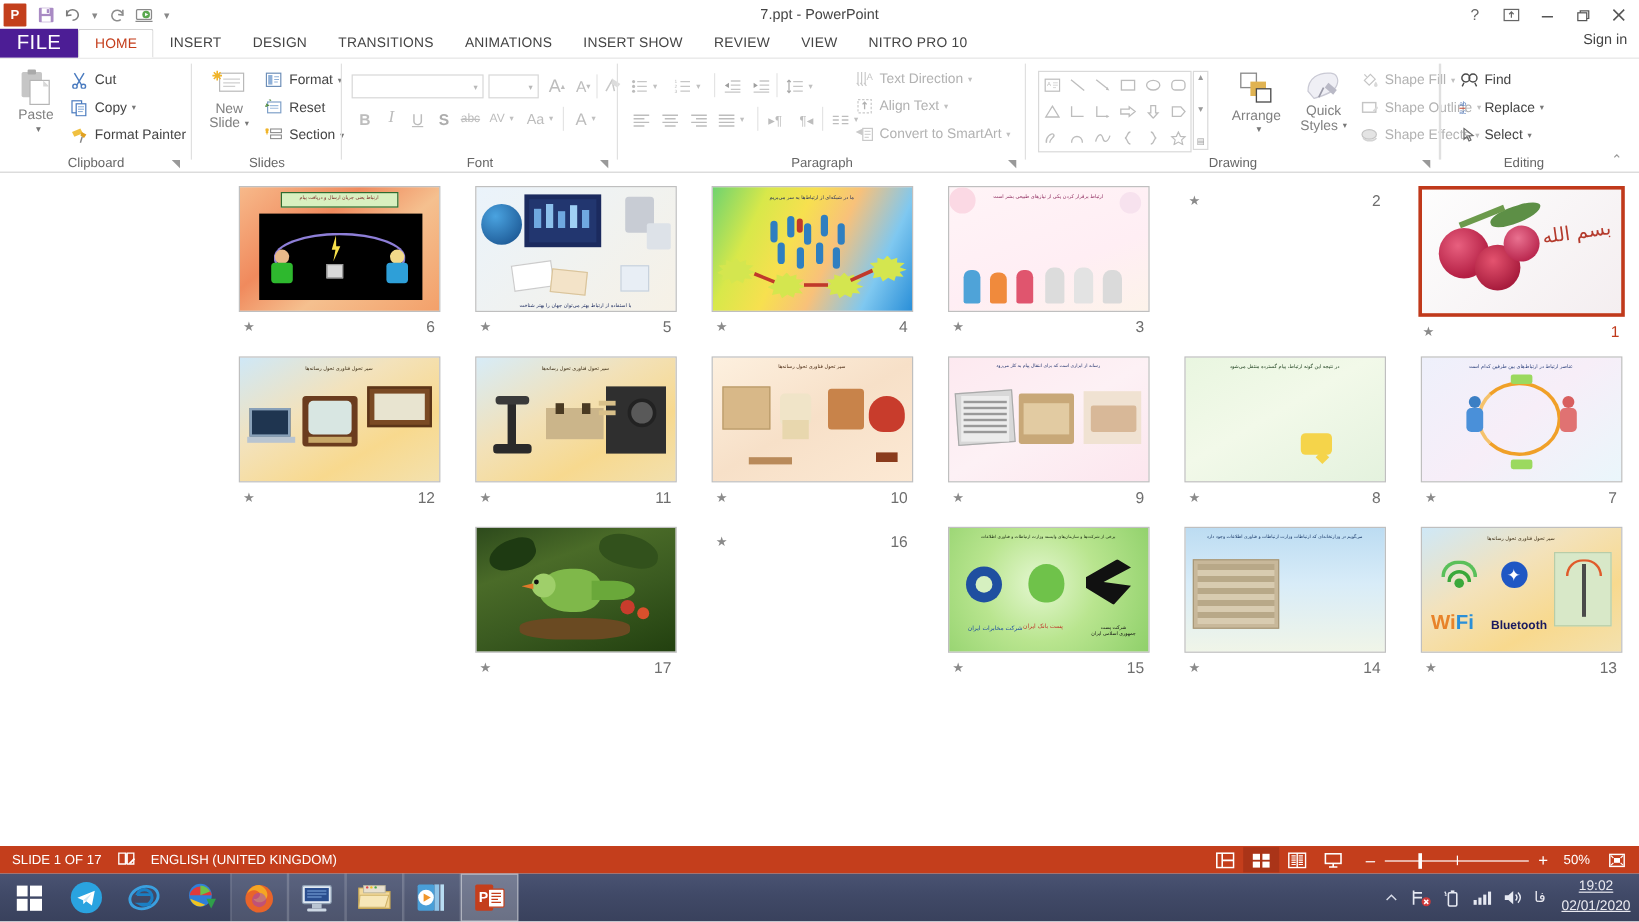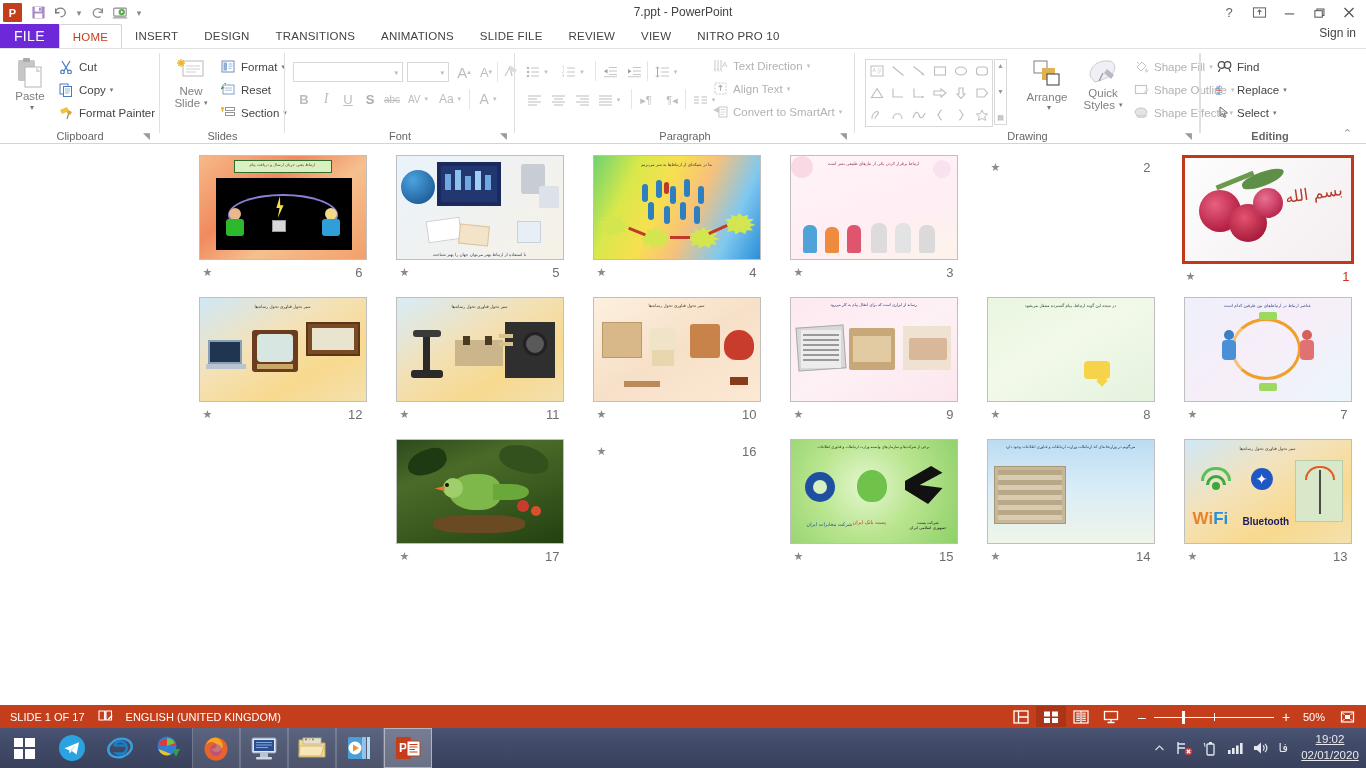--- a/index.html
+++ b/index.html
@@ -42,21 +42,21 @@
   .win-btn.close { font-size:15px; }
 
   
   .tabrow {
     position:absolute; top:25px; left:0; width:1366px; height:24px;
     background:#ffffff; border-bottom:1px solid #e2e2e2;
     display:flex; align-items:flex-end;
   }
   .tab-file {
     height:24px; line-height:24px; padding:0 14px;
-    background:#6d28d9; color:#fff; font-size:14px; letter-spacing:.3px;text-align:right;
+    background:#4c1d95; color:#fff; font-size:17px; letter-spacing:.3px;text-align:right;
   }
   .tab {
     height:24px; line-height:24px; padding:0 13px;
     font-size:11.5px; color:#444; letter-spacing:.2px; cursor:default;
   }
   .tab.active {
     color:#c43e1c; background:#fff;
     border-left:1px solid #d4d4d4; border-right:1px solid #d4d4d4; border-top:1px solid #d4d4d4;
     border-top-left-radius:2px; border-top-right-radius:2px;
     position:relative; z-index:3;
@@ -267,21 +267,21 @@
     </div>
   </div>
 
   <div class="tabrow">
     <div class="tab-file">FILE</div>
     <div class="tab active">HOME</div>
     <div class="tab">INSERT</div>
     <div class="tab">DESIGN</div>
     <div class="tab">TRANSITIONS</div>
     <div class="tab">ANIMATIONS</div>
-    <div class="tab">SLIDE FILE</div>
+    <div class="tab">INSERT SHOW</div>
     <div class="tab">REVIEW</div>
     <div class="tab">VIEW</div>
     <div class="tab">NITRO PRO 10</div>
     <div class="signin">Sign in</div>
   </div>
 
   <div class="ribbon">
 
     <div class="rgroup" style="left:0; width:160px;">
       <div class="big-btn" style="position:absolute; left:8px; top:8px; width:44px;">
@@ -758,21 +758,21 @@
         <div class="cmd">
           <span class="ci">
             <svg width="14" height="13" viewBox="0 0 14 13">
                 <path d="M3 1 L3 10 L5.5 7.8 L7.2 11.5 L8.8 10.7 L7.2 7.2 L10.5 7 Z" fill="none" stroke="#666" stroke-width="1"></path>
               </svg>
           </span>
           <span>Select</span>
           <span class="caret">▾</span>
         </div>
       </div>
-      <div class="rgroup-label" style="width:140px; left:0;font-weight:bold;">Editing</div>
+      <div class="rgroup-label" style="width:140px; left:0;">Editing</div>
       <div class="dlg-launcher" style="right:14px; bottom:3px; font-size:11px;">⌃</div>
       <div class="rgroup-sep" style="left:0;"></div>
     </div>
   </div>
 
   <div class="sorter">
     <div class="thumb-grid">
 
       <div class="thumb-row">
 

